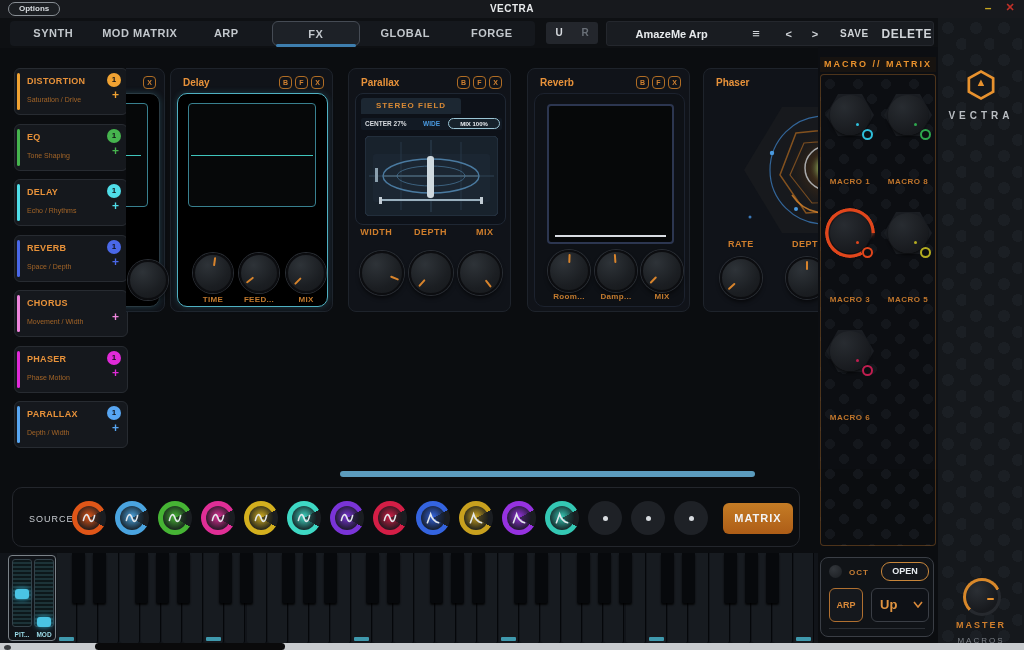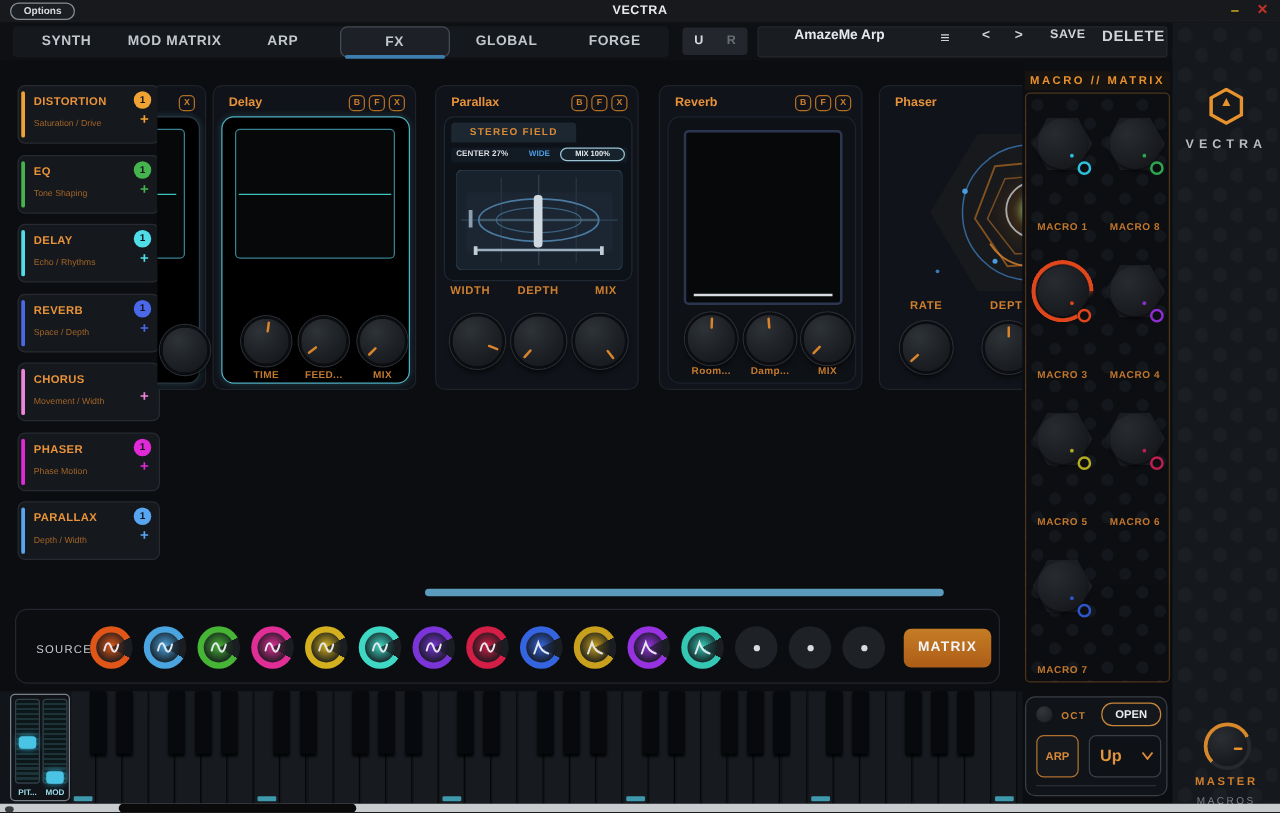--- a/index.html
+++ b/index.html
@@ -17,21 +17,21 @@
 
   
   .navrow { position:absolute; left:0; top:18px; width:1024px; height:30px; background:#0e1013; }
   .tabstrip { position:absolute; left:10px; top:3px; width:525px; height:25px; background:#15181d; border-radius:4px; display:flex; align-items:center; }
   .tab { position:relative; flex:1; text-align:center; color:#c2c7cc; font-size:11px; font-weight:bold; letter-spacing:.5px; height:25px; line-height:25px; cursor:default; }
   .tab.active { border:1px solid #454b54; border-radius:6px; background:#1d2127; margin:0 2px; }
   .tab.active::after { content:""; position:absolute; left:3px; right:3px; bottom:-2px; height:3px; background:#3e7eae; border-radius:2px; }
   .ur-box { position:absolute; left:546px; top:4px; width:52px; height:22px; background:#23262c; border-radius:3px; display:flex; }
   .ur-box span { flex:1; text-align:center; line-height:22px; font-size:10px; font-weight:bold; }
   .u-btn { color:#d8dce0; } .r-btn { color:#696f77; }
-  .presetbar { position:absolute; left:606px; top:3px; width:328px; height:25px; background:#191c21; border:1px solid #24272d; border-radius:3px; display:flex; align-items:flex-start; }
+  .presetbar { position:absolute; left:606px; top:3px; width:328px; height:25px; background:#191c21; border:1px solid #24272d; border-radius:3px; display:flex; align-items:center; }
   .preset-name { width:138px; text-align:center; color:#e6e9ec; font-size:11px; font-weight:bold; }
   .pb-ico { color:#d0d4d8; font-size:11px; font-weight:bold; text-align:center; }
   .pb-menu { width:42px; font-size:13px; }
   .pb-prev,.pb-next { width:28px; }
   .pb-save { width:56px; font-size:10px; letter-spacing:.5px; }
   .pb-del { width:56px; font-size:12px; letter-spacing:.5px; }
 
   
   .brandpanel { position:absolute; left:938px; top:18px; width:86px; height:625px; background:#15181c;
     background-image: radial-gradient(circle 6px at 10px 10px, #1b1f24 95%, transparent), radial-gradient(circle 6px at 24px 26px, #1b1f24 95%, transparent);
@@ -428,55 +428,37 @@
           <div class="macro-cell" style="--mc: #e0461c;">
             <div class="macro-knob">
               <div class="macro-hexplate"></div>
               <div class="macro-knobface"></div>
               <div class="macro-arc"></div>
               <div class="macro-dot"></div>
               <div class="macro-badge"></div>
             </div>
             <div class="macro-label">MACRO 3</div>
           </div>
-          <div class="macro-cell" style="--mc: #8c2ed0;">
-            <div class="macro-knob">
-              <div class="macro-hexplate"></div>
-              <div class="macro-knobface"></div>
-              <div class="macro-dot"></div>
-              <div class="macro-badge"></div>
-            </div>
-            <div class="macro-label">MACRO 4</div>
-          </div>
           <div class="macro-cell" style="--mc: #b4ac20;">
             <div class="macro-knob">
               <div class="macro-hexplate"></div>
               <div class="macro-knobface"></div>
               <div class="macro-dot"></div>
               <div class="macro-badge"></div>
             </div>
             <div class="macro-label">MACRO 5</div>
           </div>
           <div class="macro-cell" style="--mc: #c01e50;">
             <div class="macro-knob">
               <div class="macro-hexplate"></div>
               <div class="macro-knobface"></div>
               <div class="macro-dot"></div>
               <div class="macro-badge"></div>
             </div>
             <div class="macro-label">MACRO 6</div>
-          </div>
-          <div class="macro-cell" style="--mc: #2e56c8;">
-            <div class="macro-knob">
-              <div class="macro-hexplate"></div>
-              <div class="macro-knobface"></div>
-              <div class="macro-dot"></div>
-              <div class="macro-badge"></div>
-            </div>
-            <div class="macro-label">MACRO 7</div>
           </div>
         </div>
     </div>
   </div>
 
   <div class="hscroll"></div>
   <div class="sourcesbar">
     <div class="sources-label">SOURCES</div>
     <div id="sourceslots">
         <div class="source" style="left: 59px; --sc: #e05618;">

